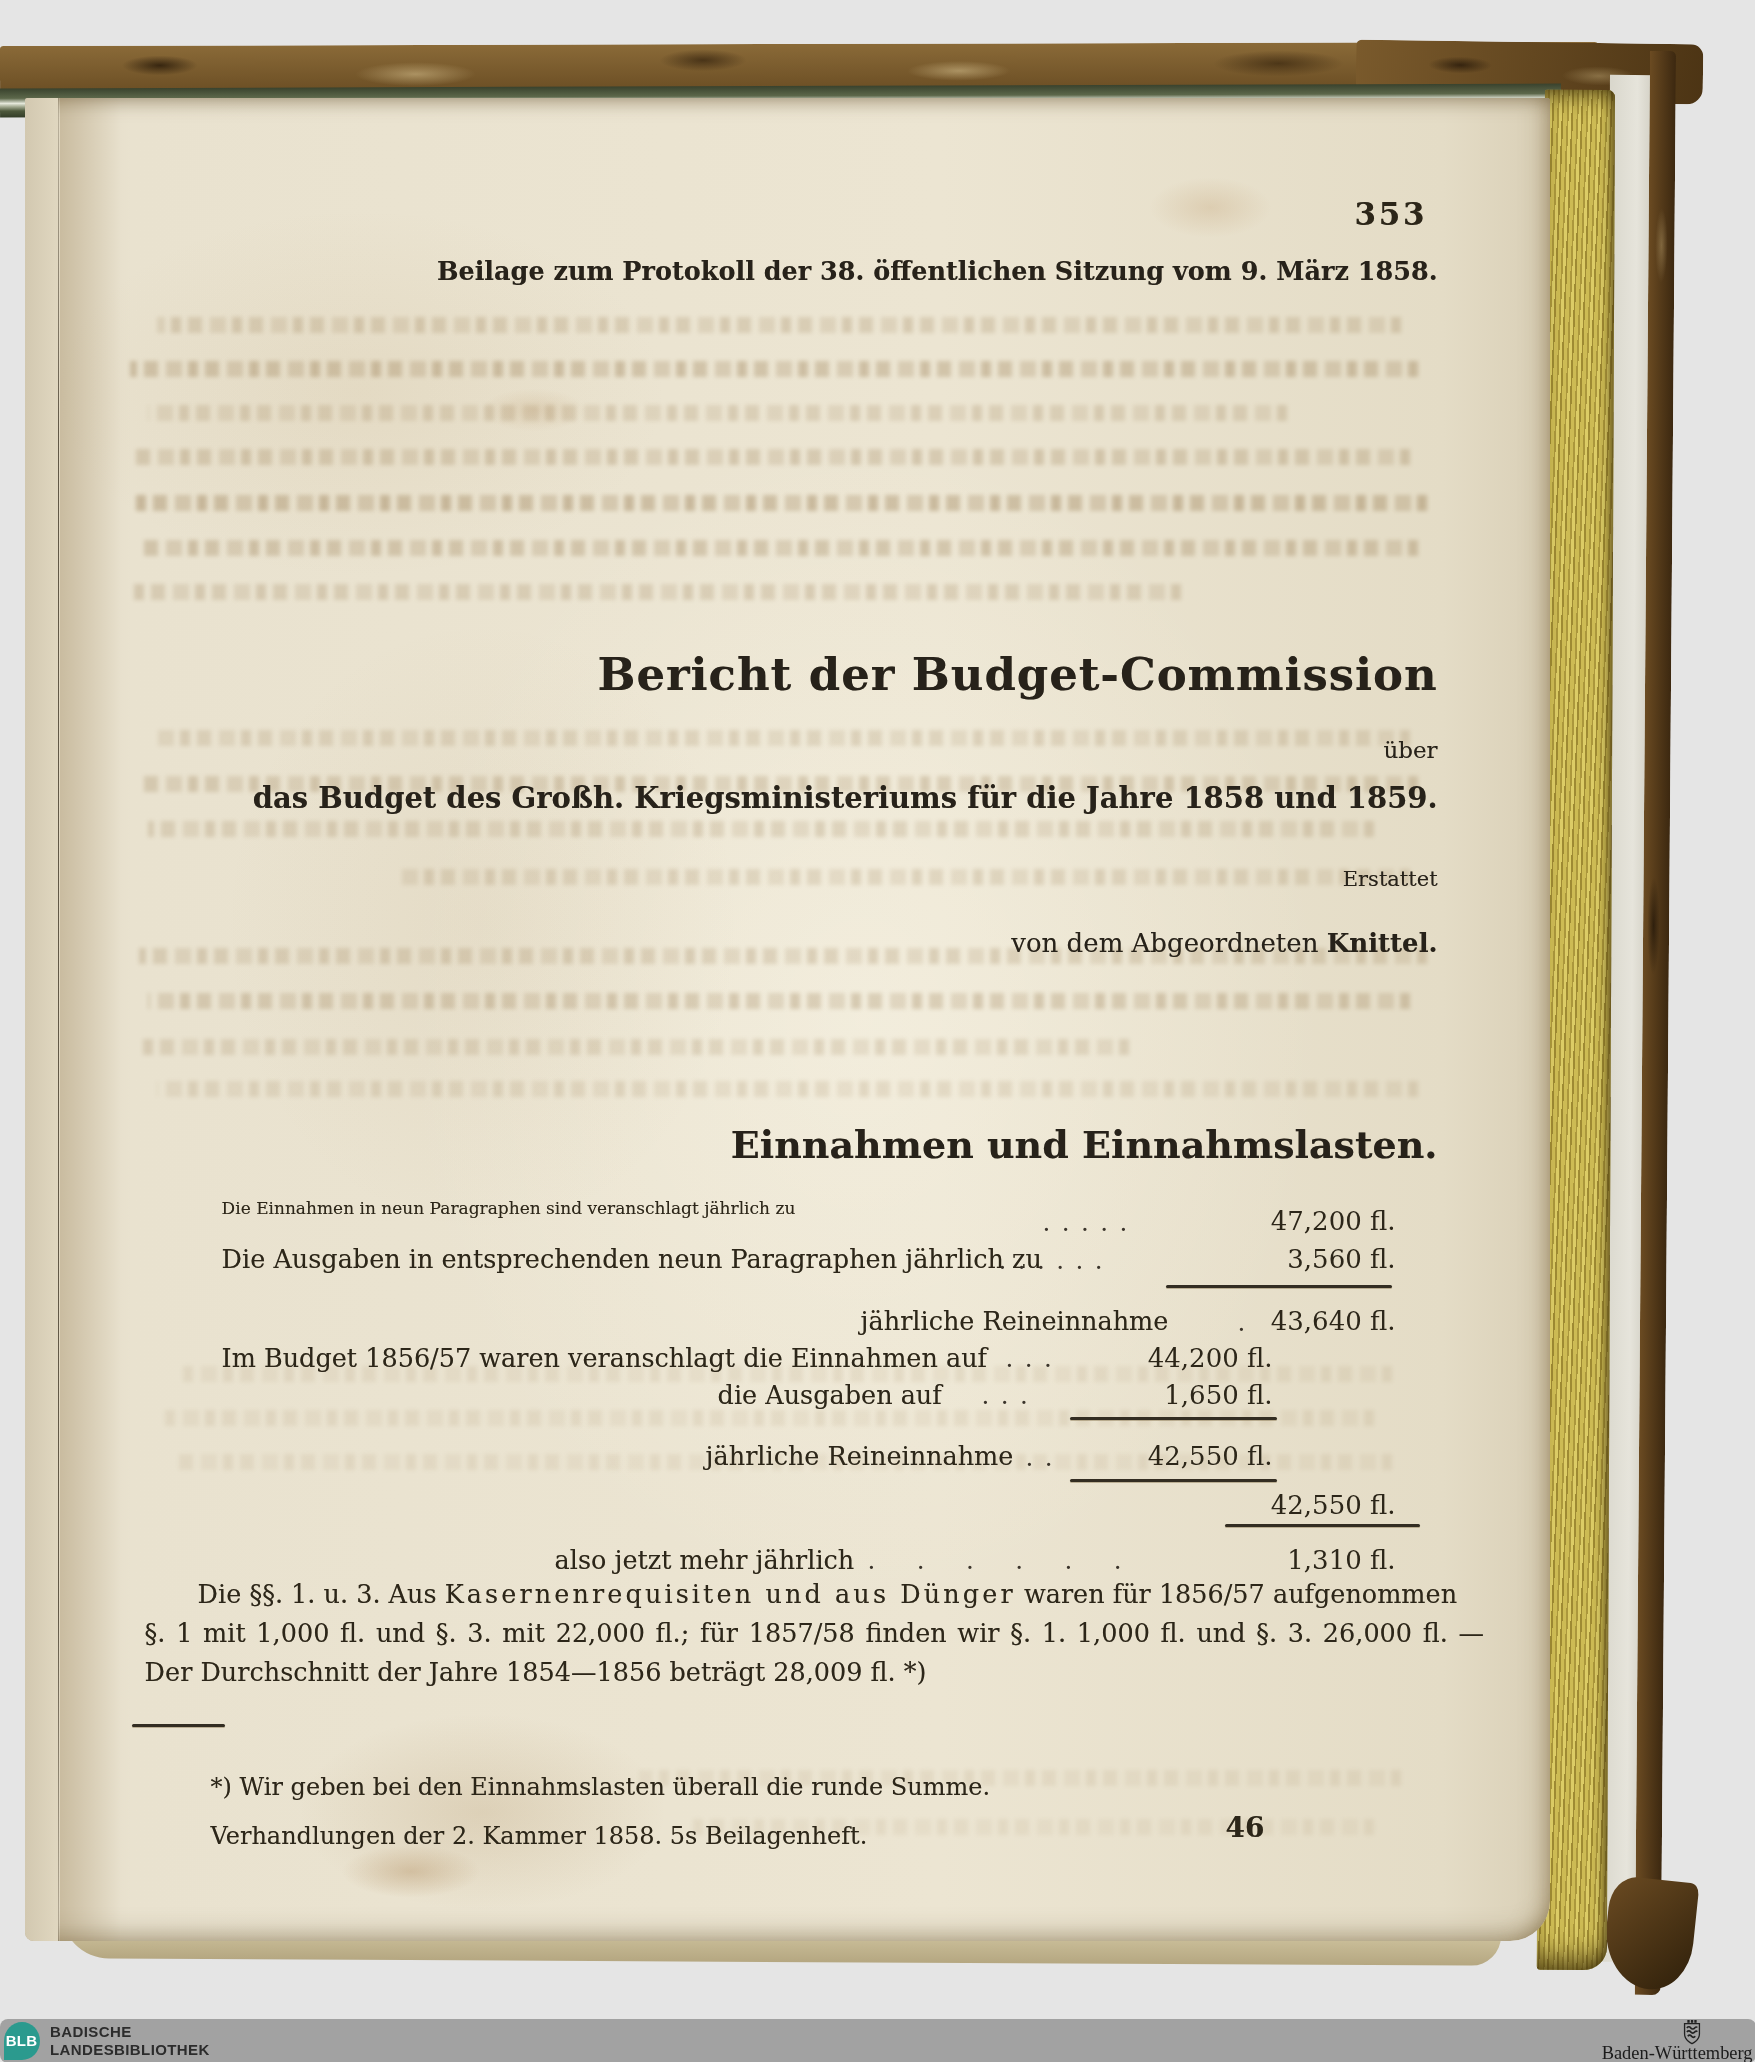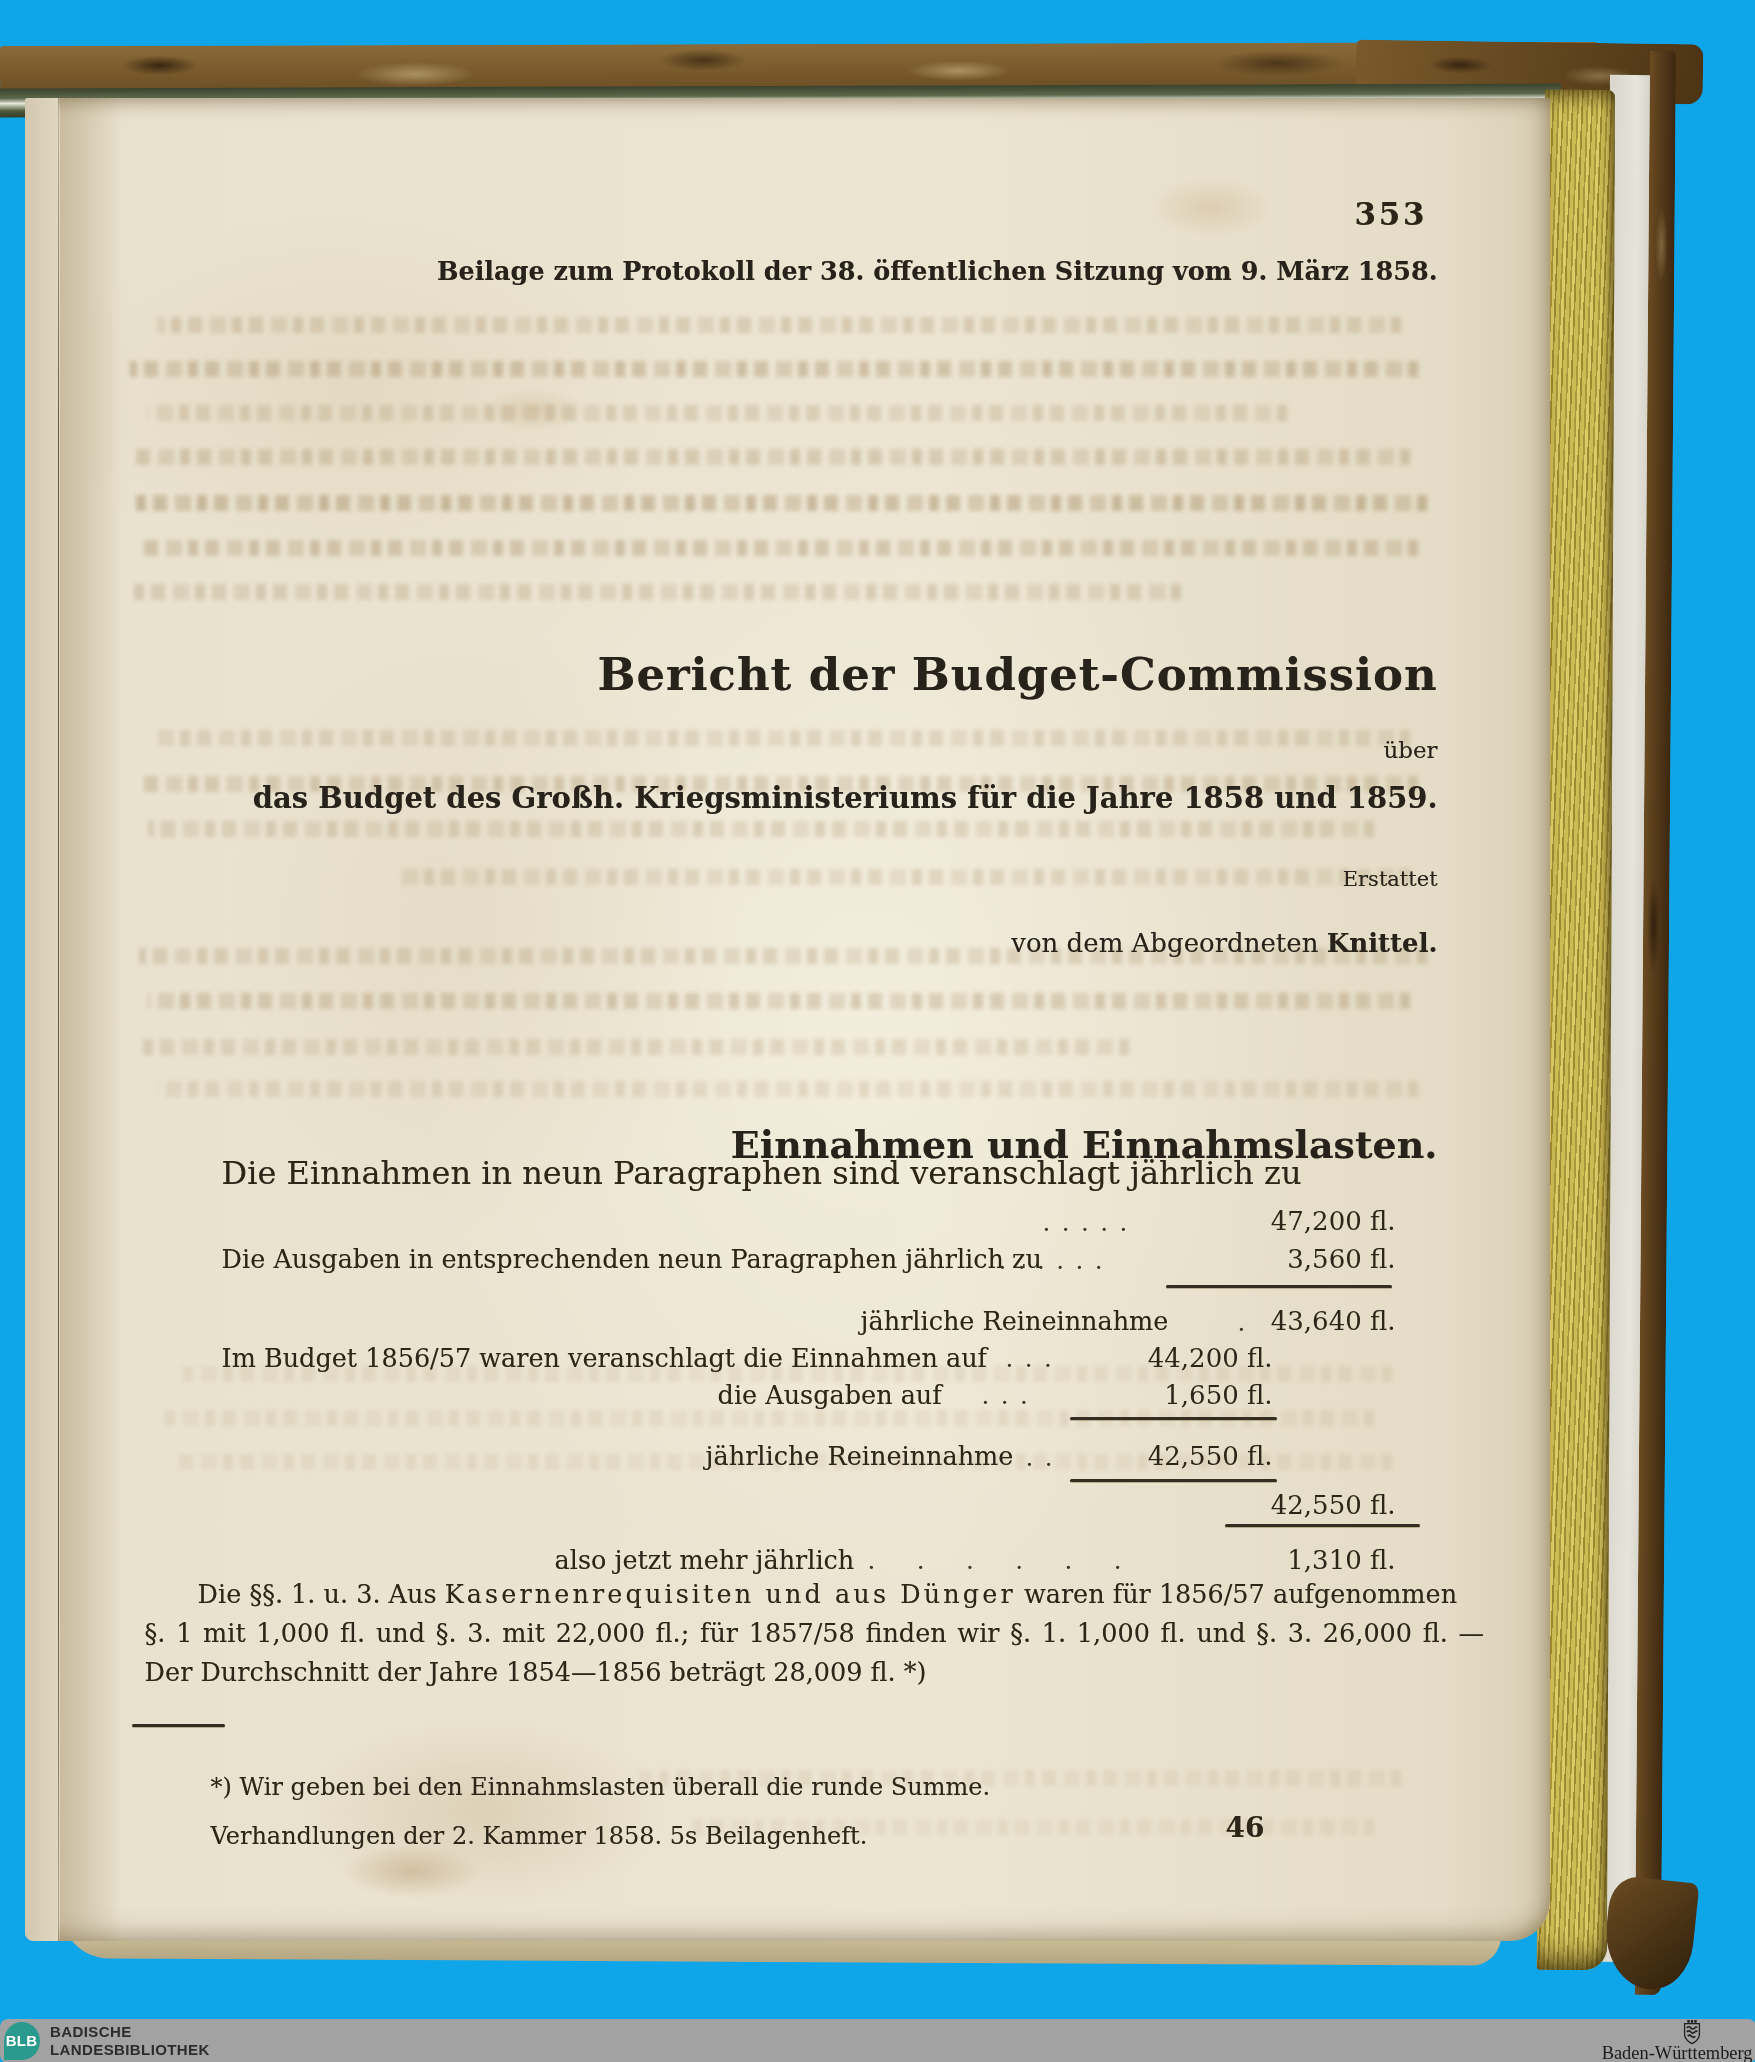--- a/index.html
+++ b/index.html
@@ -1,16 +1,16 @@
 <!DOCTYPE html>
 <html style="font-size:14px"><head>
 <meta charset="utf-8">
 <style>
   html,body{margin:0;padding:0;background:#101010;}
-  .stage{position:relative;width:1756px;height:2063px;background:#0ea5e9;overflow:hidden;
+  .stage{position:relative;width:1756px;height:2063px;background:#e5e5e5;overflow:hidden;
          font-family:"DejaVu Serif","Liberation Serif",serif;}
   
   .cover-top{position:absolute;left:0;top:44px;width:1598px;height:47px;
     background:
       radial-gradient(ellipse 61px 16px at 10% 42%, rgba(38,24,8,.8), transparent 62%),
       radial-gradient(ellipse 97px 19.3px at 26% 62%, rgba(214,192,142,.55), transparent 62%),
       radial-gradient(ellipse 70px 17.6px at 44% 34%, rgba(44,28,10,.65), transparent 62%),
       radial-gradient(ellipse 83px 16px at 60% 58%, rgba(222,202,152,.5), transparent 62%),
       radial-gradient(ellipse 105px 21px at 80% 44%, rgba(52,34,12,.65), transparent 62%),
       radial-gradient(ellipse 79px 17.6px at 93% 60%, rgba(200,178,128,.45), transparent 62%),
@@ -137,21 +137,21 @@
     <div class="cline" style="top:639px;font-size:23px">über</div>
 
     <div class="cline b" style="top:683px;font-size:29px">das Budget des Großh. Kriegsministeriums für die Jahre 1858 und 1859.</div>
 
     <div class="cline" style="top:769px;font-size:21px">Erstattet</div>
 
     <div class="cline b" style="top:1024px;font-size:38px">Einnahmen und Einnahmslasten.</div>
 
     <div class="cline" style="top:830px;font-size:26px"><span>von dem Abgeordneten </span><span class="b">Knittel.</span></div>
 
-    <div class="t" style="left:197px;top:1056px;font-size:32px">Die Einnahmen in neun Paragraphen sind veranschlagt jährlich zu</div>
+    <div class="t" style="left:197px;top:1100px;font-size:17px">Die Einnahmen in neun Paragraphen sind veranschlagt jährlich zu</div>
     <div class="dots" style="left:1018px;top:1110px">.      .      .      .      .</div>
     <div class="amtA" style="top:1108px">47,200 fl.</div>
 
     <div class="t" style="left:197px;top:1146px;font-size:25.5px">Die Ausgaben in entsprechenden neun Paragraphen jährlich zu</div>
     <div class="dots" style="left:974px;top:1148px">.      .      .      .      .      .</div>
     <div class="amtA" style="top:1146px">3,560 fl.</div>
 
     <div class="rule" style="left:1141px;top:1187px;width:226px"></div>
 
     <div class="t" style="left:836px;top:1208px;font-size:25.5px">jährliche Reineinnahme</div>

